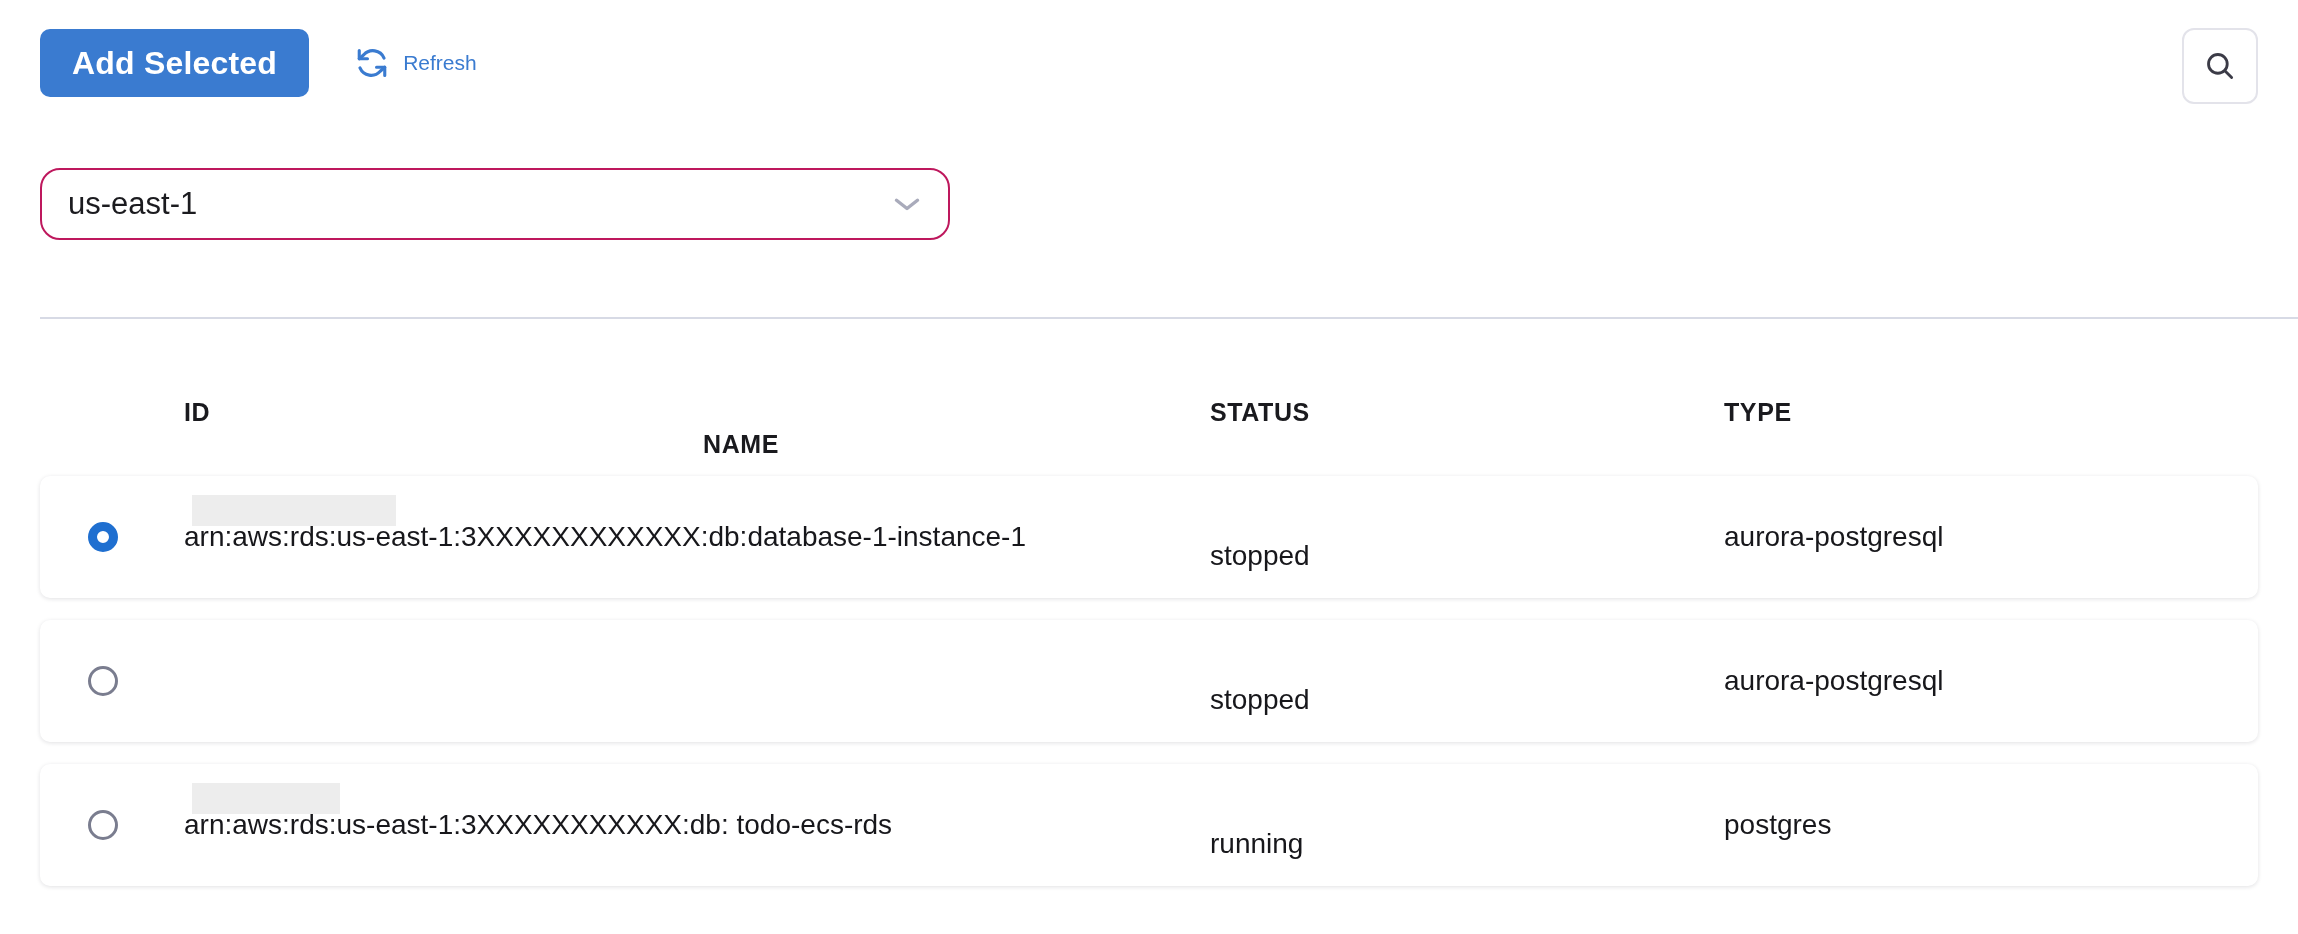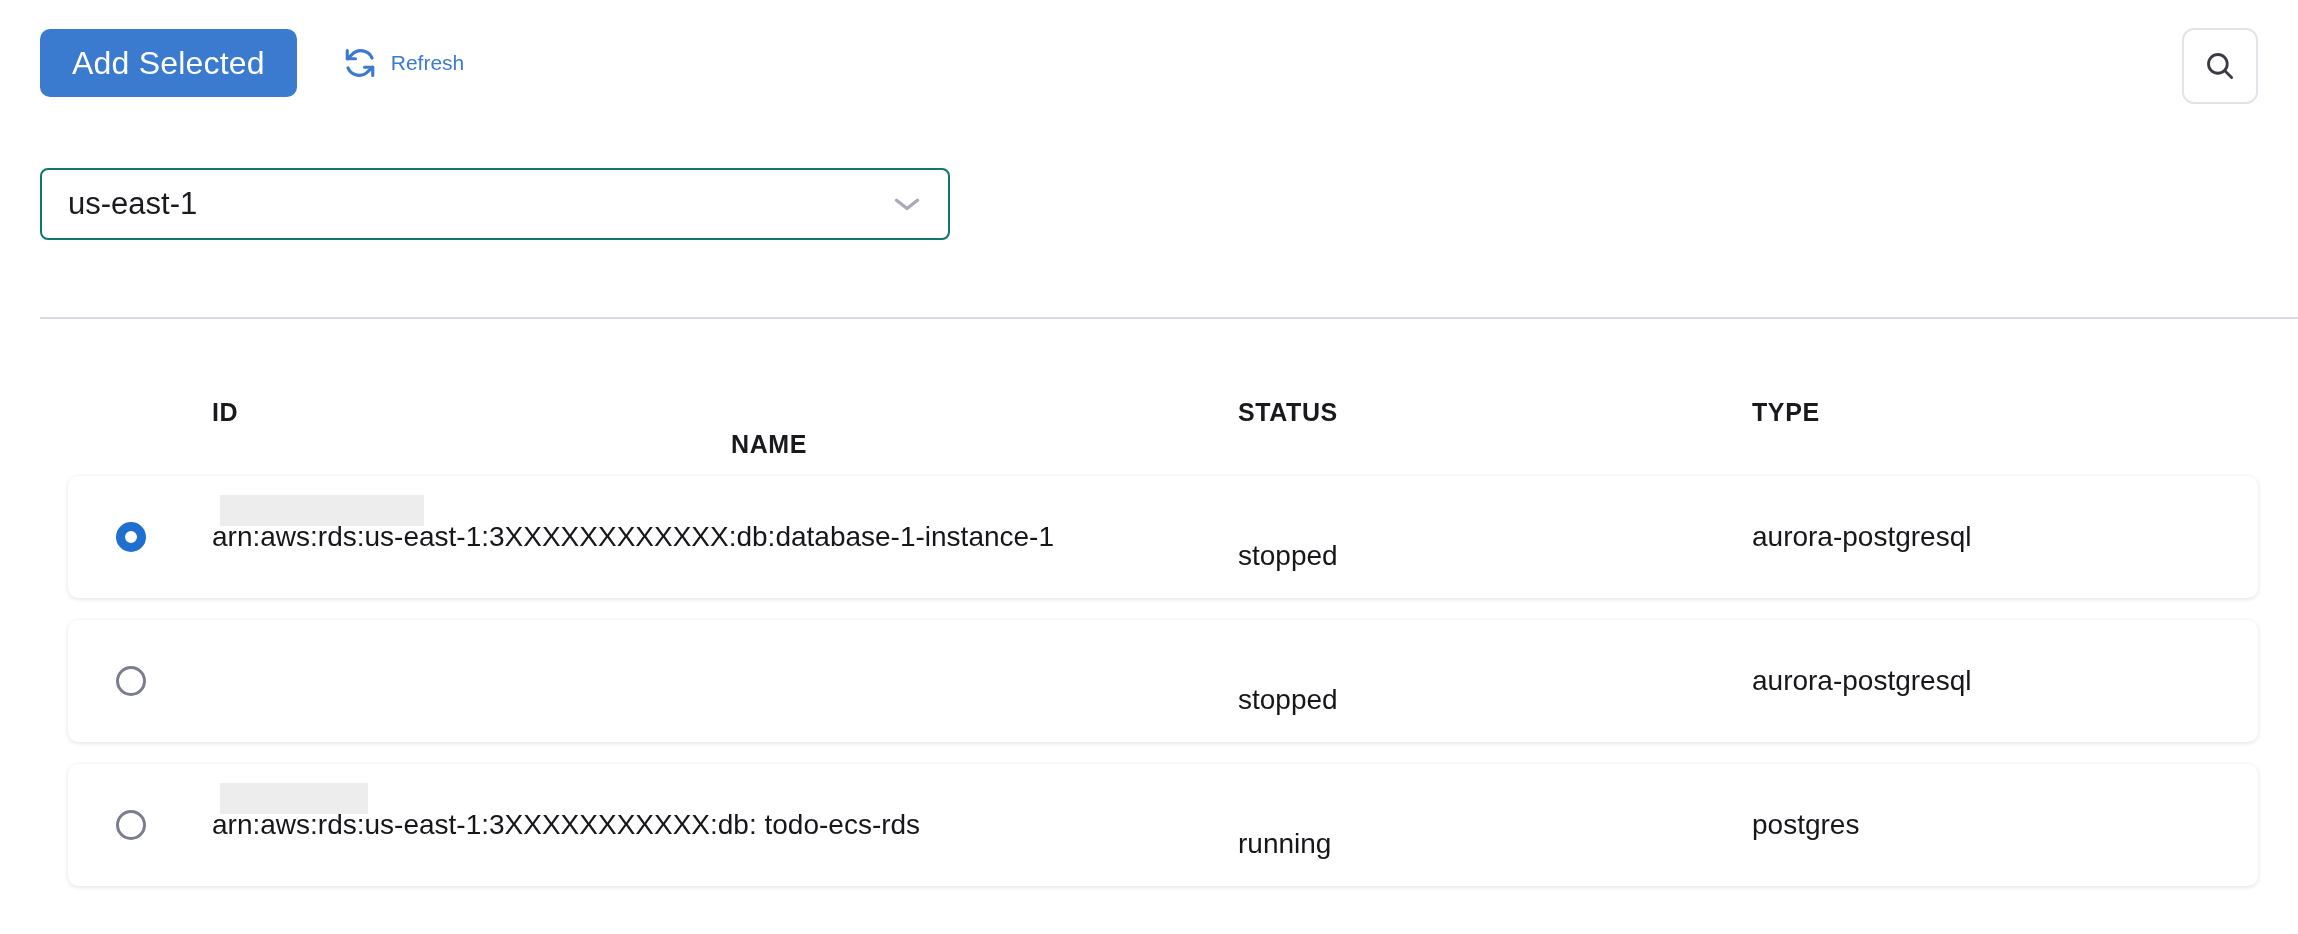--- a/index.html
+++ b/index.html
@@ -34,21 +34,21 @@
 
   .btn-primary {
     height: 68px;
     padding: 0 32px;
     background: #3a7bd0;
     color: #ffffff;
     border: none;
     border-radius: 10px;
     font-family: "Liberation Sans", sans-serif;
     font-size: 32px;
-    font-weight: normal;
+    font-weight: bold;
     letter-spacing: 0.2px;
     cursor: pointer;
     line-height: 68px;
     white-space: nowrap;
   }
 
   .btn-link {
     display: flex;
     align-items: center;
     gap: 14px;
@@ -87,22 +87,22 @@
     top: 168px;
     left: 40px;
     width: 910px;
     height: 72px;
   }
 
   .region-select {
     width: 100%;
     height: 100%;
     background: #ffffff;
-    border: 2px solid #0f766e;
-    border-radius: 8px;
+    border: 2px solid #be185d;
+    border-radius: 20px;
     display: flex;
     align-items: center;
     padding: 0 26px;
     cursor: pointer;
   }
 
   .region-value {
     flex: 1;
     font-size: 31px;
     color: #1b1b1f;
@@ -120,21 +120,20 @@
     height: 2px;
     background: #d7dae5;
   }
 
   
   .table {
     position: absolute;
     top: 398px;
     left: 0;
     right: 0;
-    padding-left: 28px;
   }
 
   .thead {
     position: relative;
     height: 50px;
     margin-bottom: 28px;
   }
 
   .th {
     position: absolute;

